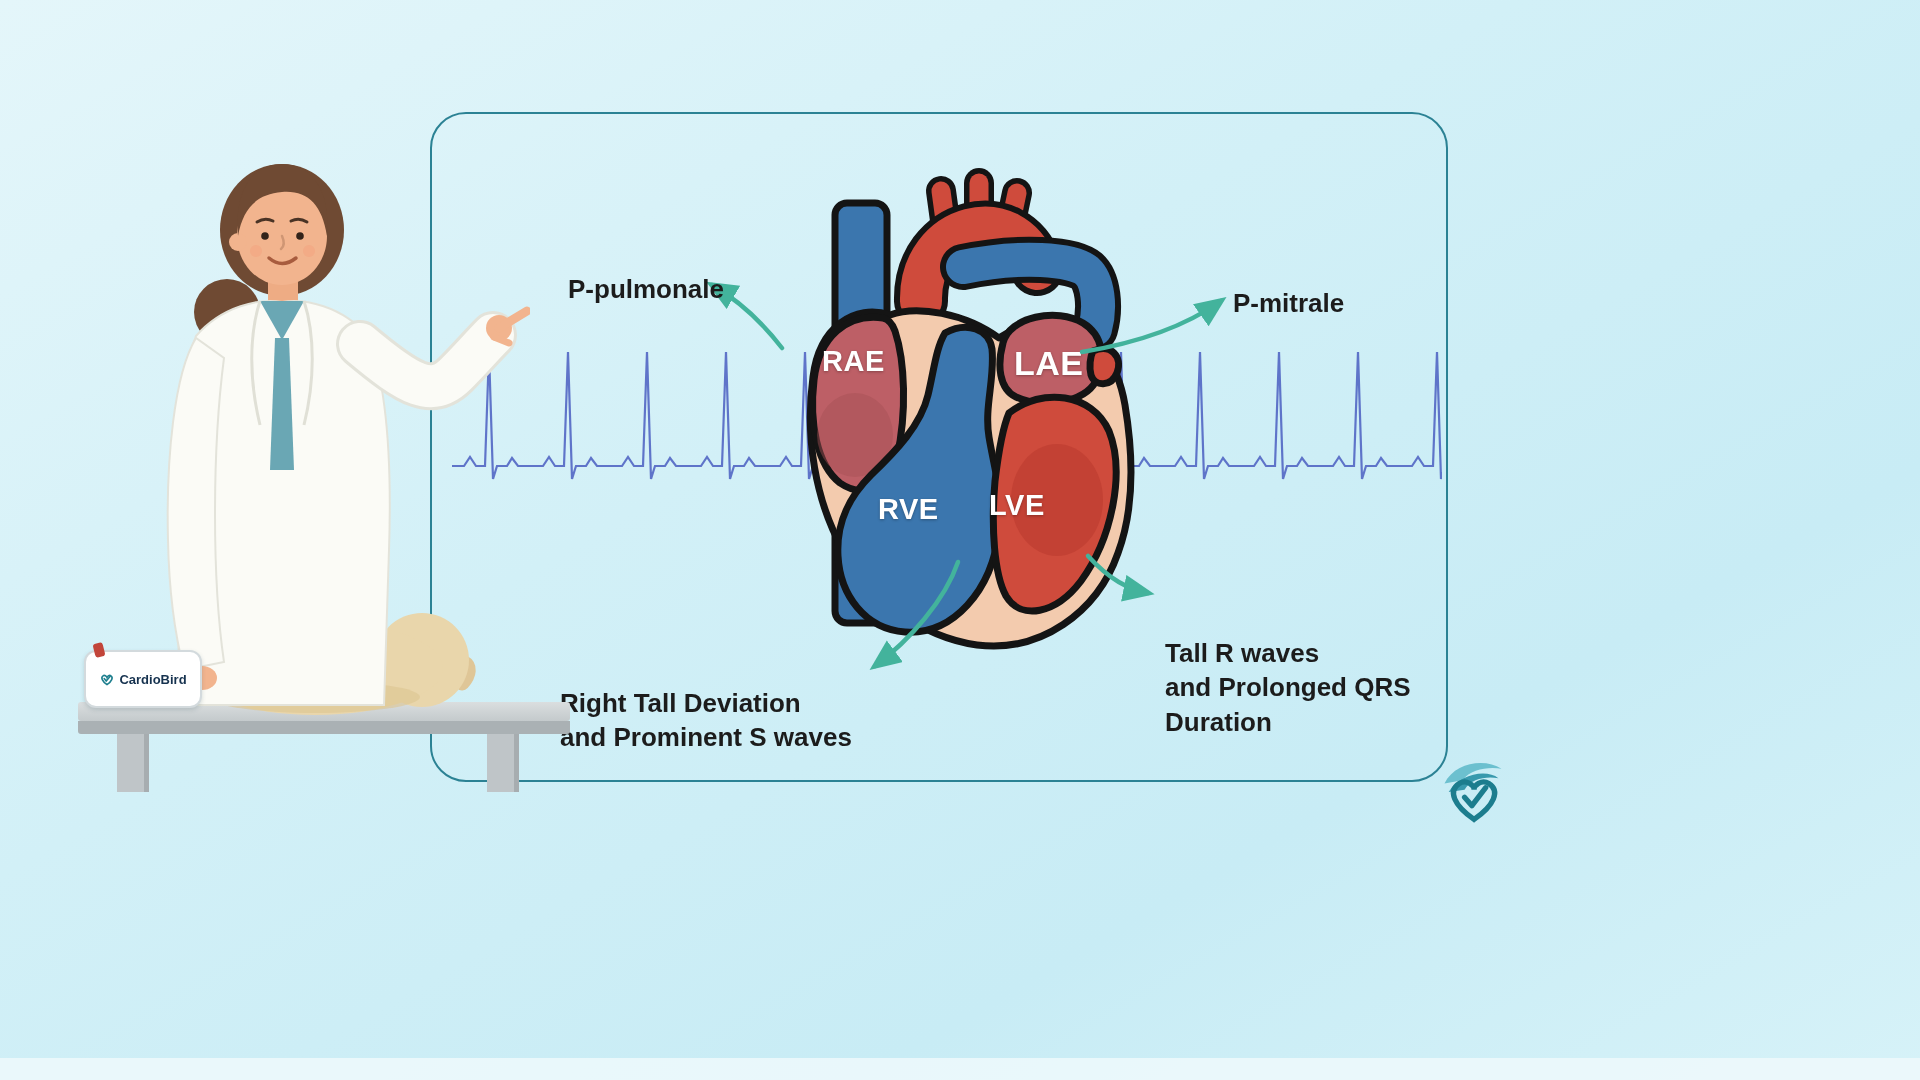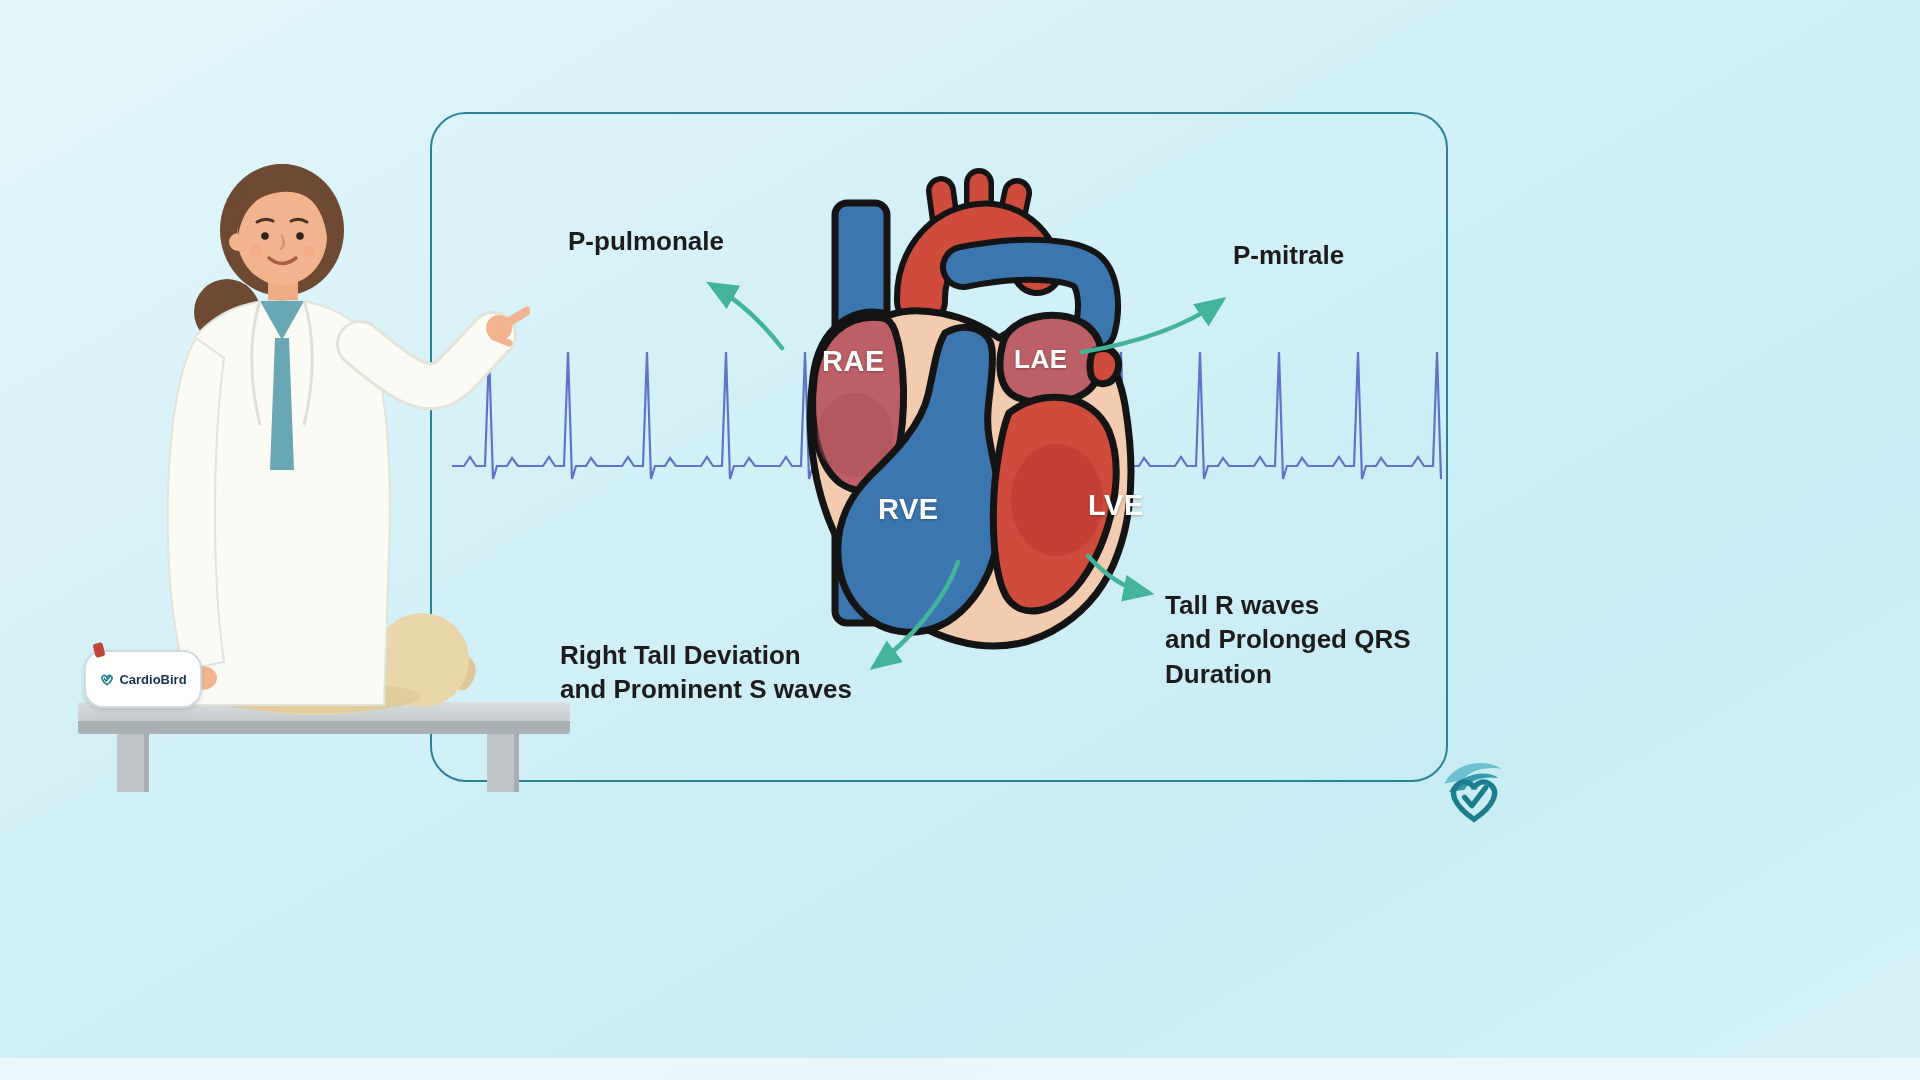--- a/index.html
+++ b/index.html
@@ -29,34 +29,34 @@
   .chamber-label{
     z-index:4;color:#fff;font-weight:700;font-size:29px;letter-spacing:.5px;
     text-shadow:0 1px 3px rgba(0,0,0,.3);
   }
   
   .arrows-svg{left:0;top:0;width:1920px;height:1080px;z-index:4;pointer-events:none;}
   .arrow{fill:none;stroke:var(--arrow-teal);stroke-width:4.5;stroke-linecap:round;}
   
   .annotation{
     z-index:5;color:var(--label-dark);font-weight:700;font-size:26px;
-    line-height:1.32;white-space:pre-line;
+    line-height:1.32;white-space:pre-line;margin-top:48px;
   }
   
   .table-top{left:78px;top:702px;width:492px;height:19px;z-index:6;
     background:linear-gradient(#dadedf,#c4cacc);border-radius:3px;}
   .table-edge{left:78px;top:721px;width:492px;height:13px;z-index:6;background:#aab1b4;border-radius:0 0 3px 3px;}
   .table-leg{top:734px;width:27px;height:58px;z-index:6;background:#bfc5c8;border-right:5px solid #a7adb0;}
   .leg-l{left:117px;} .leg-r{left:487px;}
   .dog-svg{left:130px;top:565px;width:420px;height:210px;z-index:7;}
   .vet-svg{left:110px;top:130px;width:420px;height:640px;z-index:8;}
   
   .device{
     left:84px;top:650px;width:114px;height:54px;z-index:9;
-    background:#fff;border:2px solid #d3dadd;border-radius:19px;
+    background:#fff;border:2px solid #d3dadd;border-radius:12px;
     box-shadow:0 2px 4px rgba(60,90,100,.2);
     display:flex;align-items:center;justify-content:center;gap:4px;
   }
   .device-nub{left:8px;top:-9px;width:10px;height:14px;background:#c2453a;border-radius:3px;transform:rotate(-14deg);}
   .device-brand{font-size:13px;font-weight:700;color:var(--brand-navy);}
   
   .corner-logo{left:1436px;top:756px;width:74px;height:74px;z-index:5;}
   .bottom-strip{left:0;top:1058px;width:1920px;height:22px;background:#eef9fc;opacity:.85;z-index:0;}
 </style>
 </head>
@@ -101,23 +101,23 @@
   <path class="ol f-blue" d="M150,168 C172,156 194,164 197,184 C200,214 189,242 194,272 C199,303 209,332 204,366 C197,426 158,470 110,467 C70,464 45,430 43,391 C41,355 56,330 76,310 C101,286 126,260 133,230 C139,205 141,183 150,168 Z"></path>
 
   <path class="ol f-rose" d="M208,178 C214,152 262,142 288,158 C308,170 312,196 301,216 C289,238 247,244 221,232 C204,224 202,200 208,178 Z"></path>
   <path class="ol f-red" d="M298,186 C316,178 328,192 322,208 C316,222 300,222 296,210 C294,202 295,192 298,186 Z"></path>
 
   <path class="ol f-red" d="M214,248 C247,222 297,228 314,266 C330,306 318,372 286,416 C261,449 226,456 211,431 C199,409 196,362 200,316 C203,291 207,264 214,248 Z"></path>
   <ellipse cx="262" cy="335" rx="46" ry="56" fill="#b8372b" opacity="0.5"></ellipse>
 </svg>
 
 <div class="abs chamber-label" style="left:822px;top:345px;">RAE</div>
-<div class="abs chamber-label" style="left:1014px;top:344px;font-size:26px;">LAE</div>
+<div class="abs chamber-label" style="left:1014px;top:344px;font-size:34px;">LAE</div>
 <div class="abs chamber-label" style="left:878px;top:493px;">RVE</div>
-<div class="abs chamber-label" style="left:1088px;top:489px;">LVE</div>
+<div class="abs chamber-label" style="left:989px;top:489px;">LVE</div>
 
 <svg class="abs arrows-svg" viewBox="0 0 1920 1080">
   <defs>
     <marker id="ah" markerWidth="9" markerHeight="8" refX="5.5" refY="3" orient="auto" markerUnits="strokeWidth">
       <path d="M0,0 L7,3 L0,6 Z" fill="var(--arrow-teal)"></path>
     </marker>
   </defs>
   <path class="arrow" marker-end="url(#ah)" d="M782,348 C762,322 738,300 712,285"></path>
   <path class="arrow" marker-end="url(#ah)" d="M1082,352 C1125,345 1180,330 1221,301"></path>
   <path class="arrow" marker-end="url(#ah)" d="M958,562 C945,600 910,640 875,666"></path>

